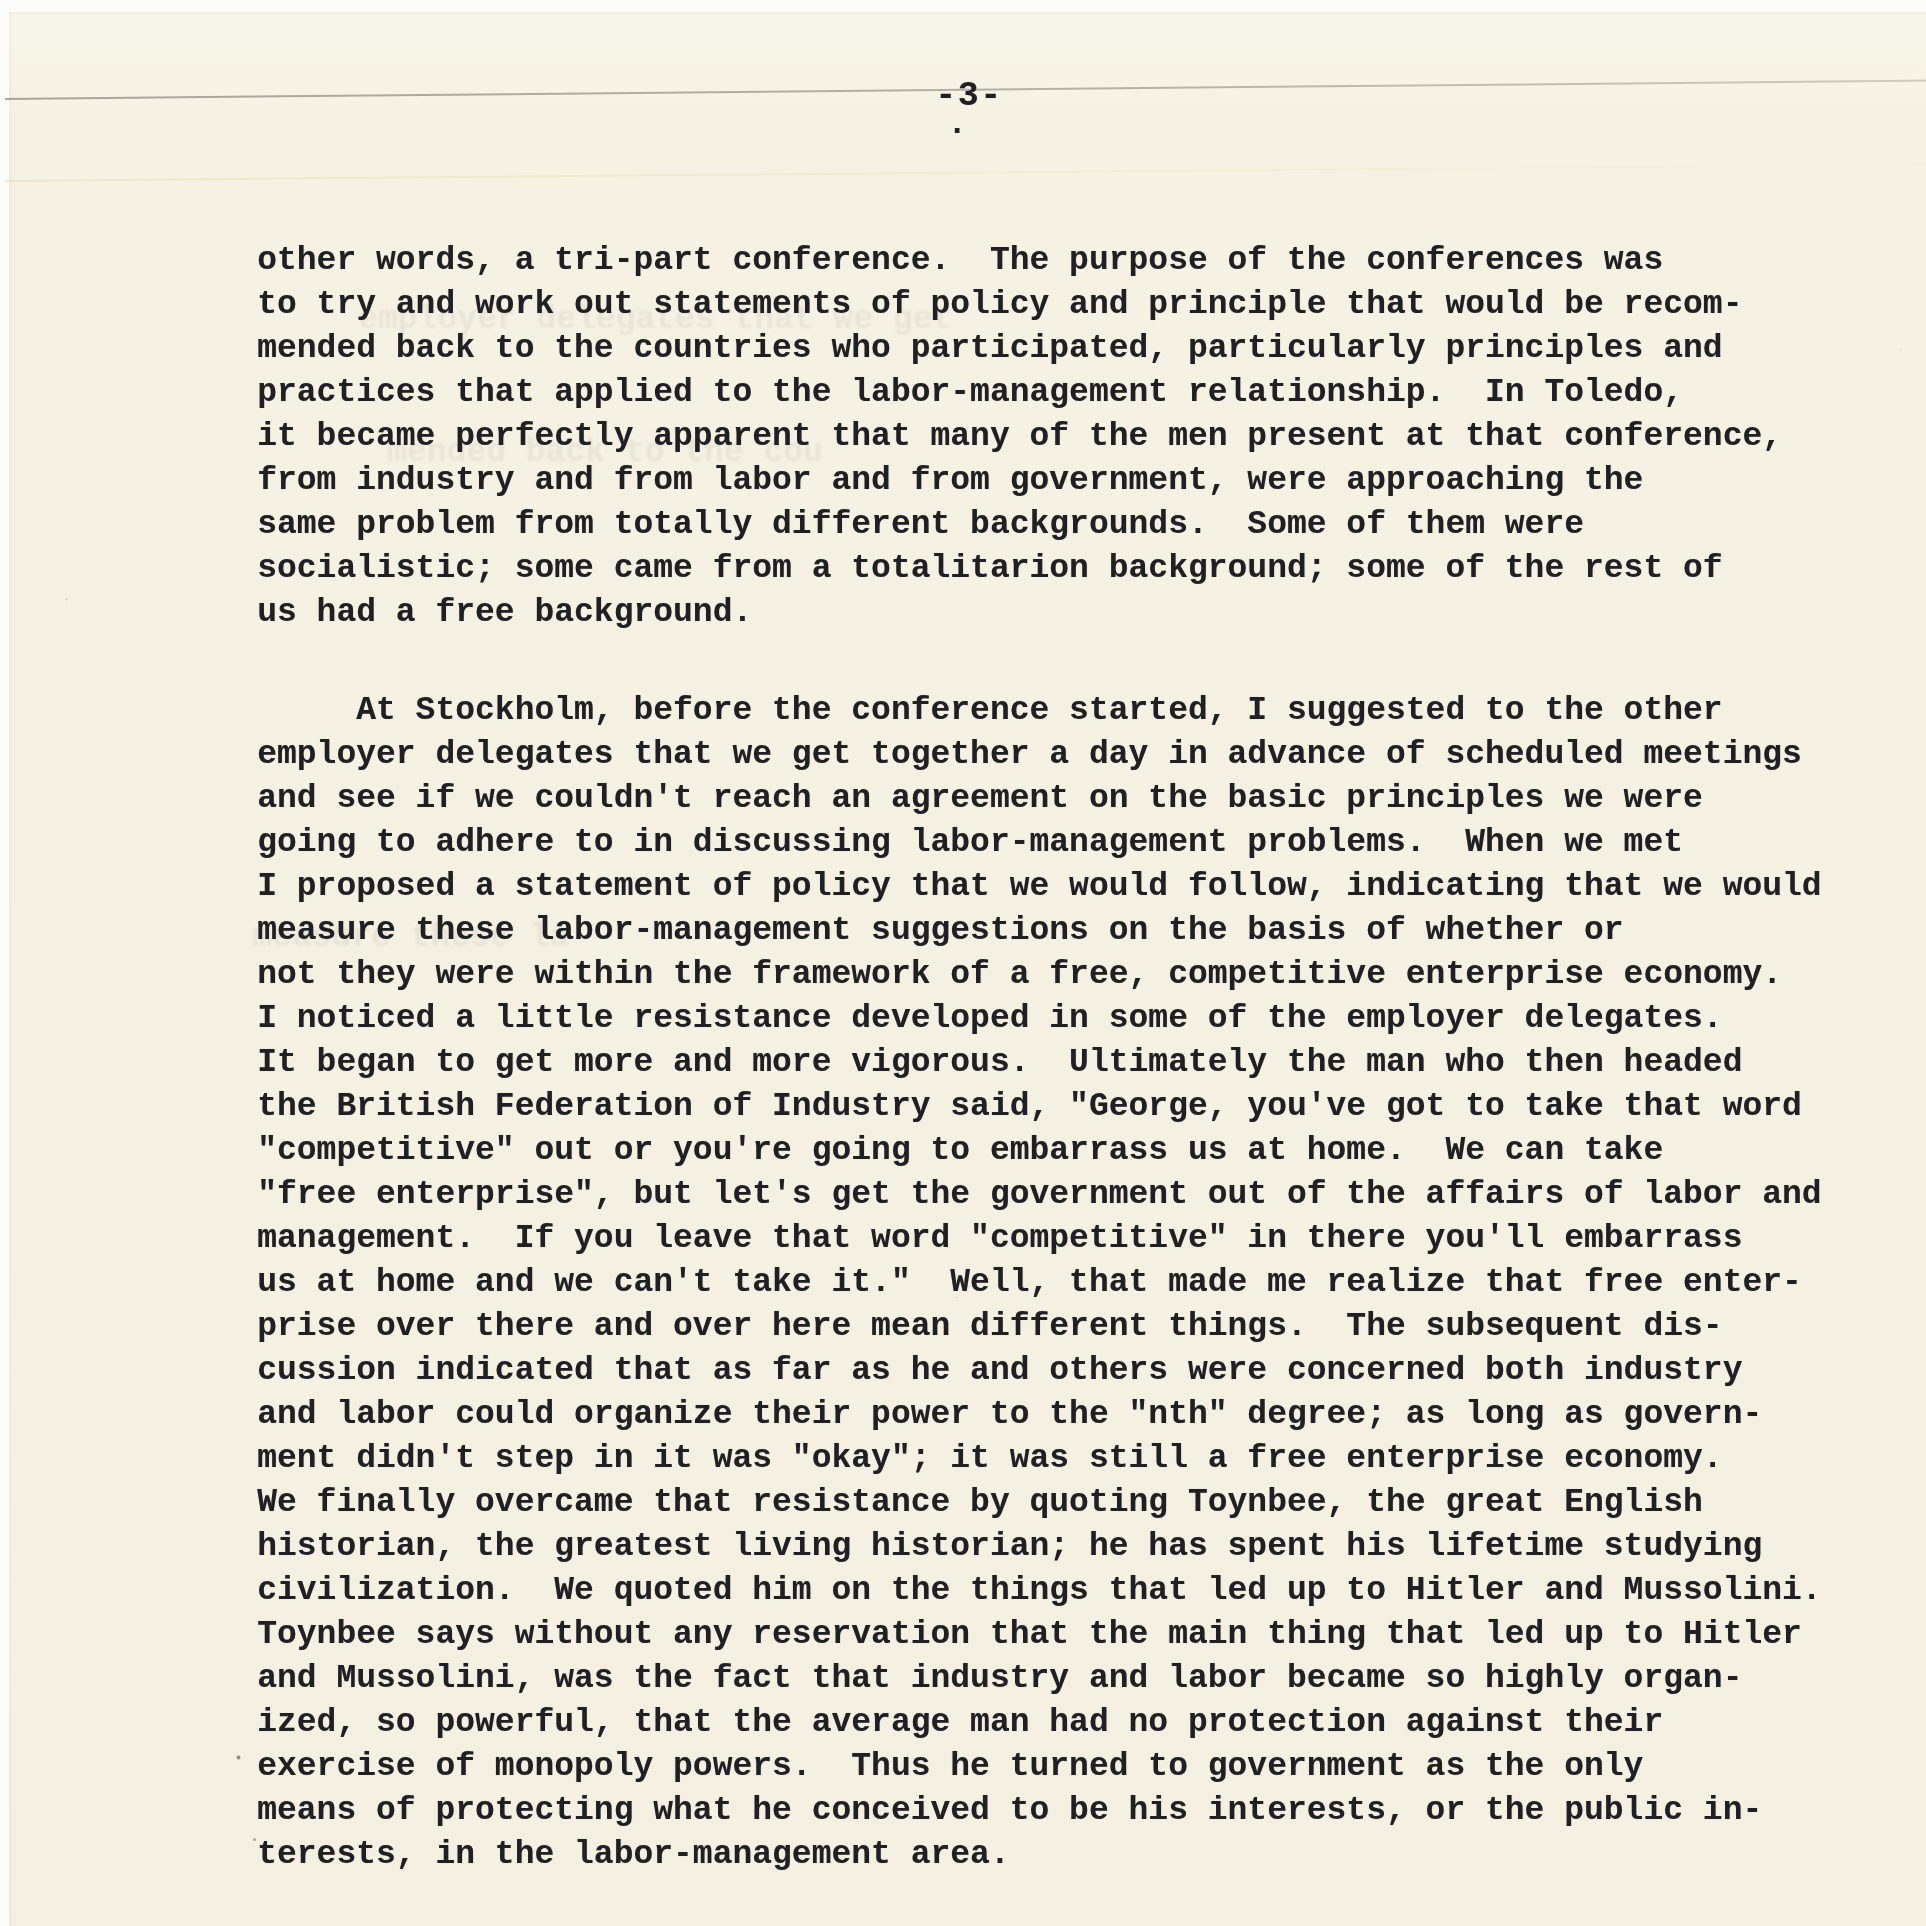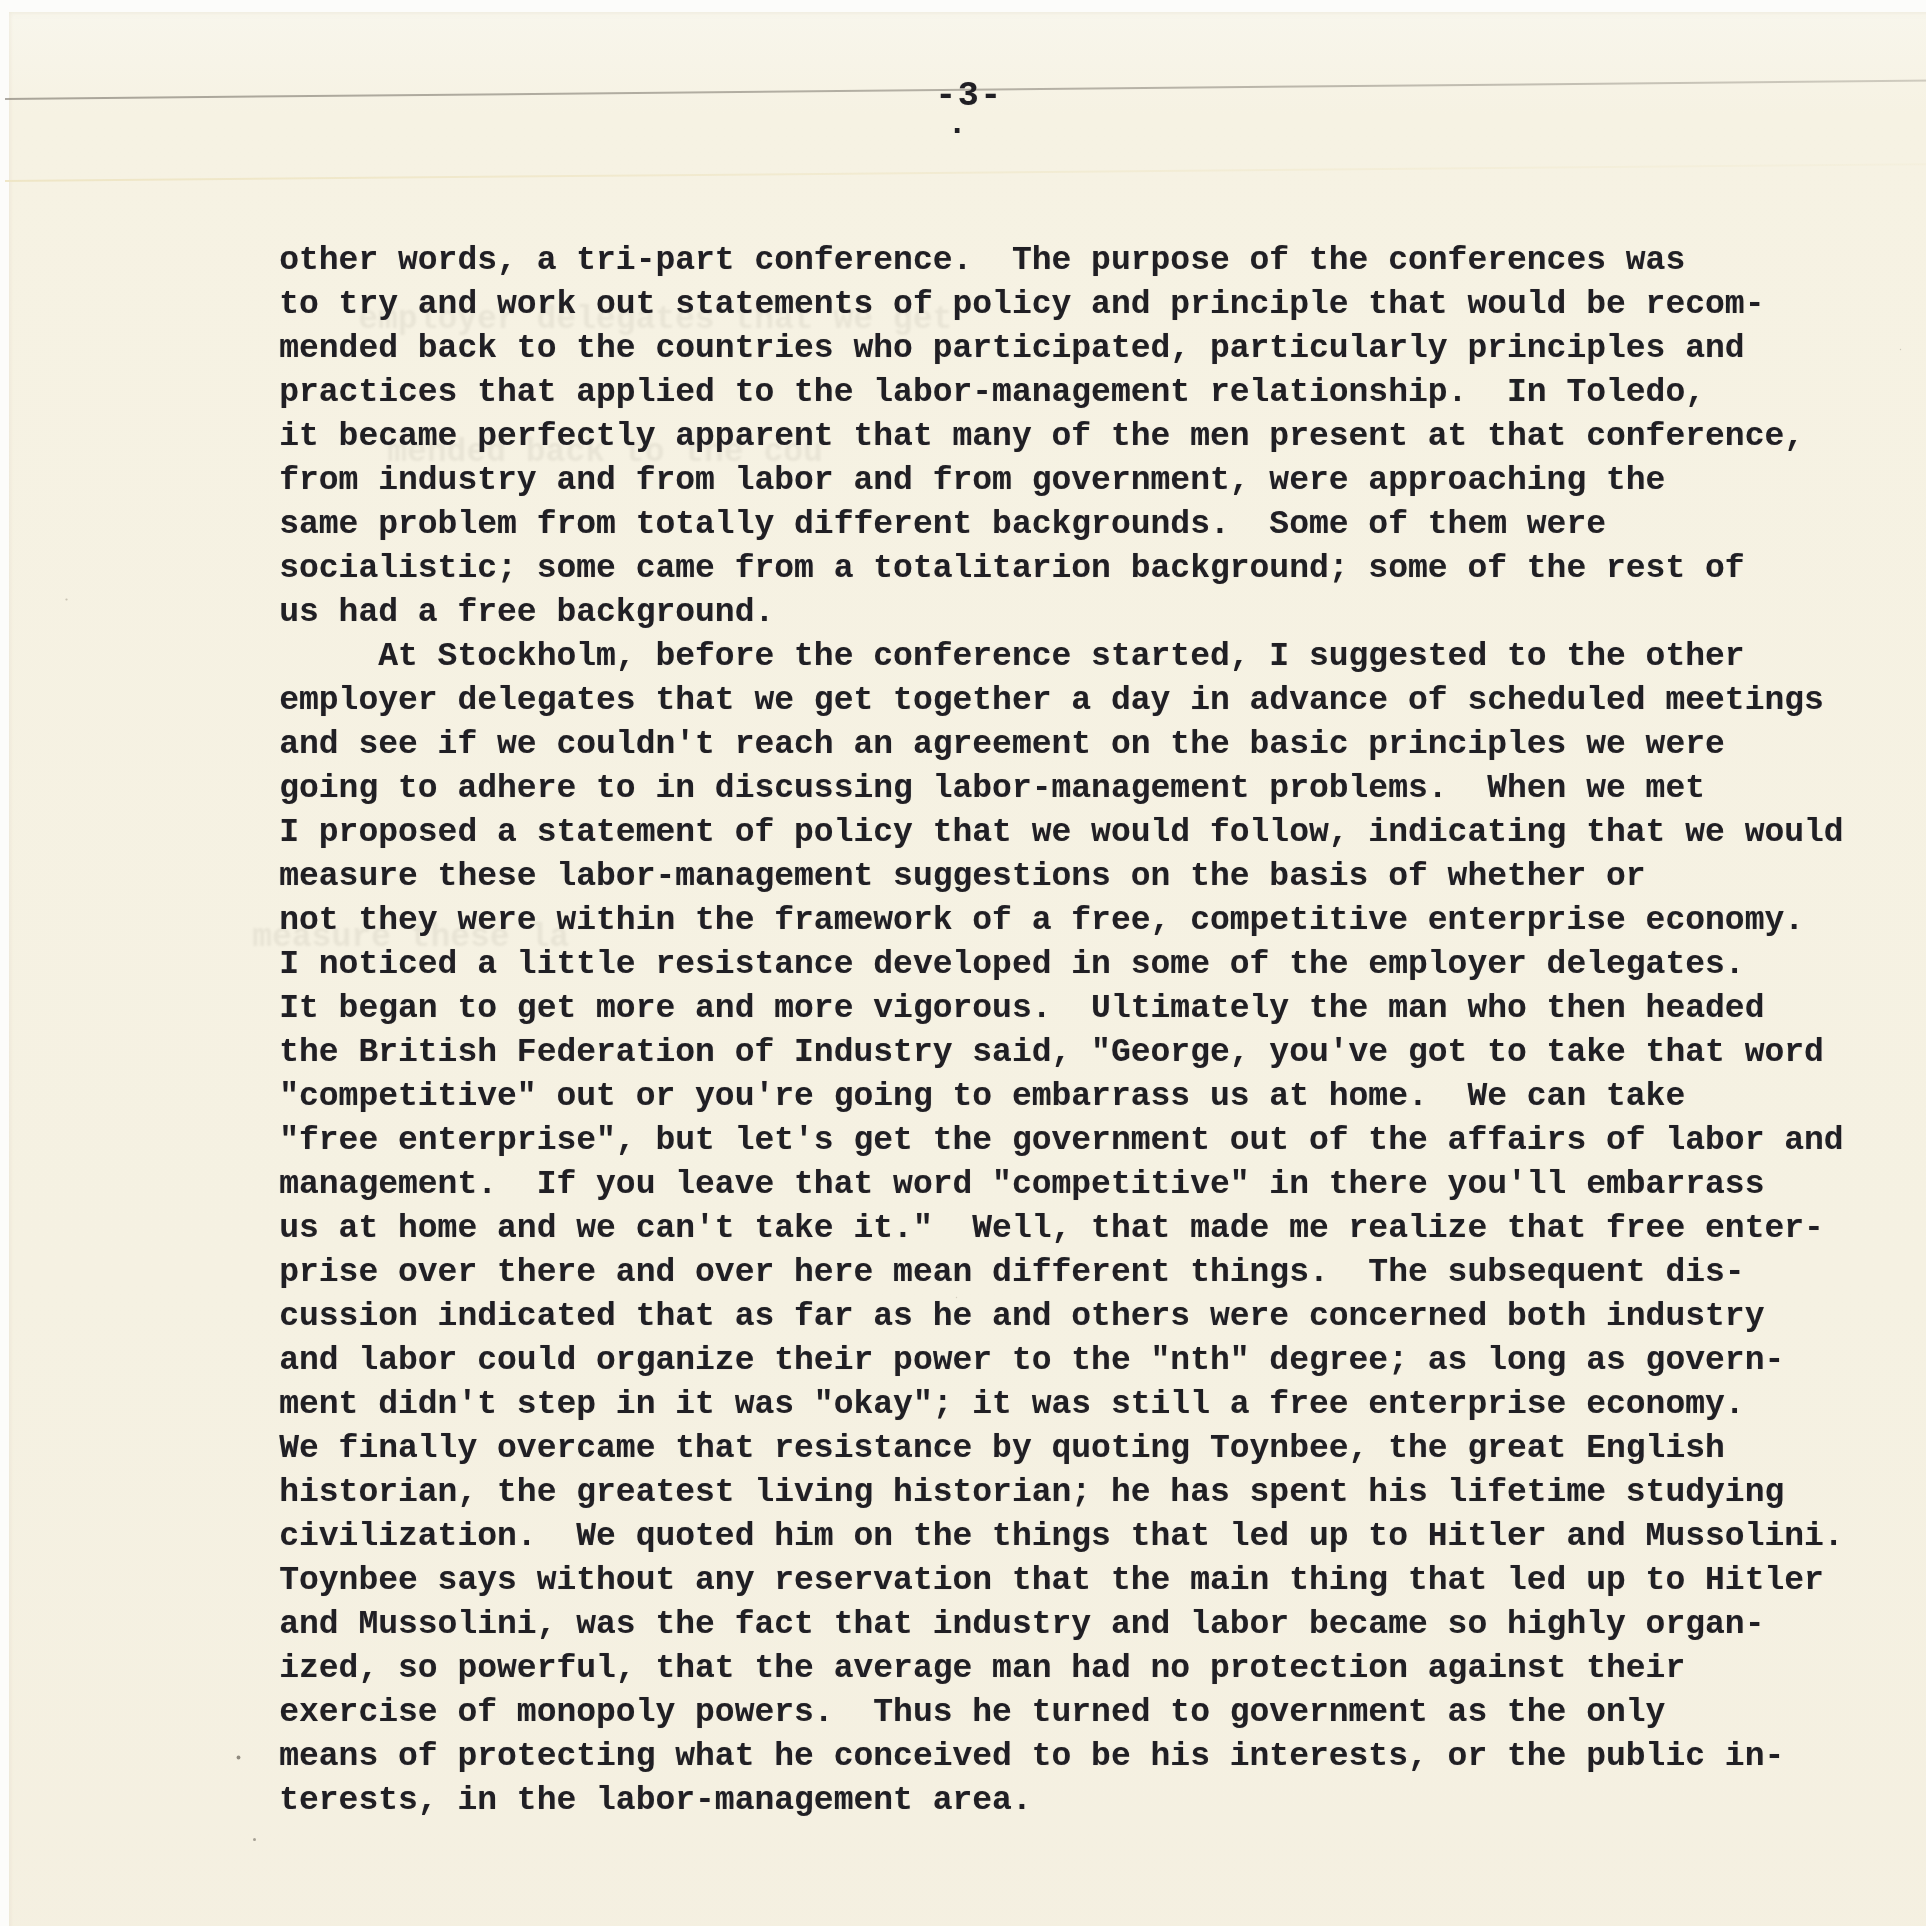--- a/index.html
+++ b/index.html
@@ -66,29 +66,29 @@
   }
   .stray-dot {
     position: absolute;
     left: 938px;
     top: 96px;
     font-size: 33px;
     line-height: 33px;
   }
   .text-block {
     position: absolute;
-    left: 270px;
+    left: 248px;
     top: 227px;
     font-size: 33px;
     line-height: 44px;
     white-space: pre;
     text-shadow: 0 0 0.8px rgba(25,22,30,0.28);
   }
   .para { margin: 0; }
-  .para:nth-of-type(2) { }
+  .para:nth-of-type(2) { margin-top: 54px; }
   .para:nth-of-type(3) { margin-top: 54px; }
   .para:nth-of-type(4) { margin-top: 39px; }
   .line { height: 44px; }
   .ghost {
     position: absolute;
     font-size: 33px;
     line-height: 42px;
     white-space: pre;
     opacity: 0.09;
     color: #6b6657;

